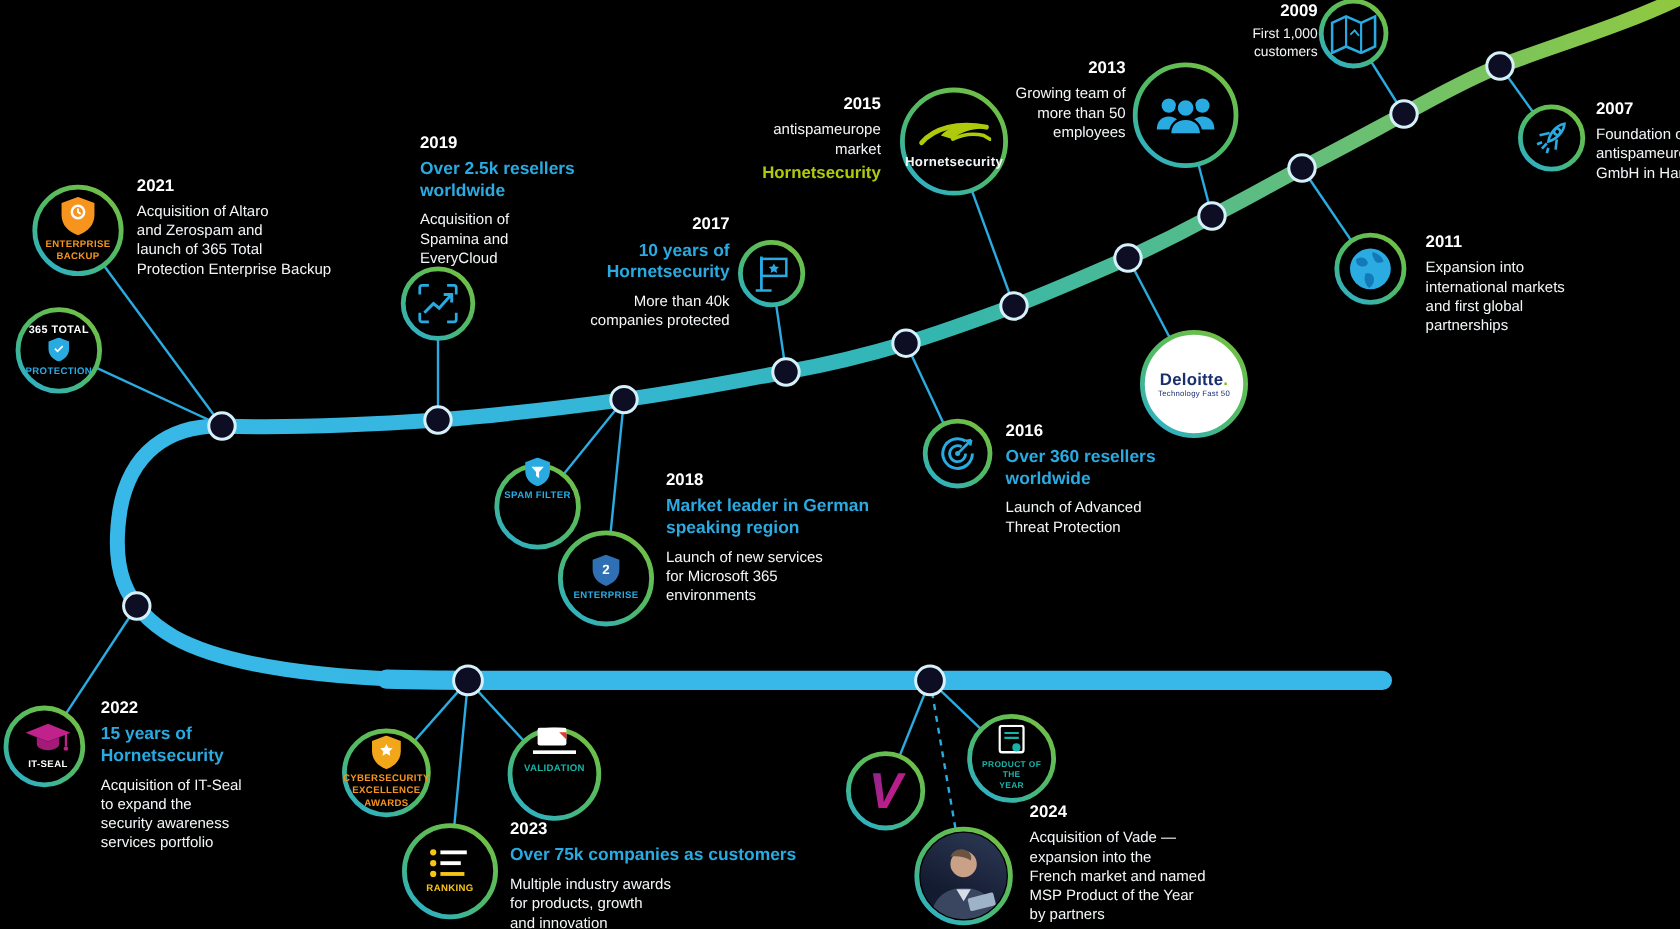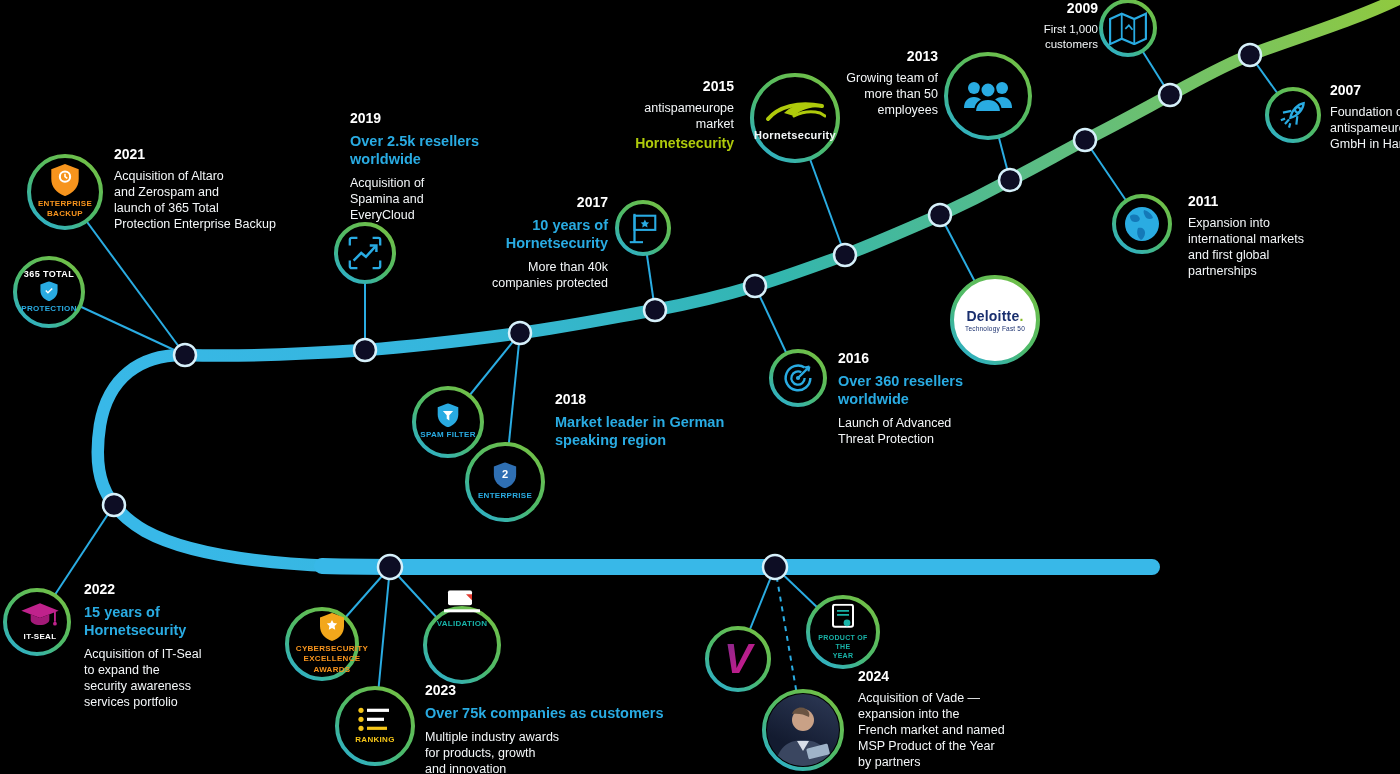--- a/index.html
+++ b/index.html
@@ -144,21 +144,21 @@
   </div>
 
   <div class="icon" style="left:365px;top:253px">
     <svg width="38" height="38" viewBox="0 0 40 40">
       <path d="M4 12V6a2 2 0 012-2h6 M28 4h6a2 2 0 012 2v6 M36 28v6a2 2 0 01-2 2h-6 M12 36H6a2 2 0 01-2-2v-6" fill="none" stroke="#29ABE2" stroke-width="2.4"></path>
       <path d="M8 28l8-8 5 4 10-11" fill="none" stroke="#29ABE2" stroke-width="2.6"></path>
       <path d="M25 12h7v7" fill="none" stroke="#29ABE2" stroke-width="2.6"></path>
     </svg>
   </div>
 
-  <div class="icon" style="left:448px;top:422px;width:82px">
+  <div class="icon" style="left:448px;top:400px;width:82px">
     <svg width="22" height="24" viewBox="0 0 24 28">
       <path d="M12 0l12 4.5V13c0 7.5-5 12.5-12 15C5 25.5 0 20.5 0 13V4.5z" fill="#29ABE2"></path>
       <path d="M6 9h12l-4.5 5v6l-3-2v-4z" fill="#fff"></path>
     </svg>
     <div class="badge-label" style="color:#29ABE2">SPAM FILTER</div>
   </div>
 
   <div class="icon" style="left:505px;top:482px;width:68px">
     <svg width="24" height="26" viewBox="0 0 24 28">
       <path d="M12 0l12 4.5V13c0 7.5-5 12.5-12 15C5 25.5 0 20.5 0 13V4.5z" fill="#2F6FB3"></path>
@@ -243,30 +243,30 @@
   <div class="icon" style="left:40px;top:622px;width:64px">
     <svg width="42" height="28" viewBox="0 0 44 30">
       <path d="M22 2L42 10 22 18 2 10z" fill="#C0228C"></path>
       <path d="M12 14v6c0 3 4.5 5.5 10 5.5S32 23 32 20v-6l-10 4z" fill="#A31A78"></path>
       <line x1="38" y1="11" x2="38" y2="22" stroke="#C0228C" stroke-width="2"></line>
       <circle cx="38" cy="24" r="2" fill="#C0228C"></circle>
     </svg>
     <div class="badge-label" style="color:#fff">IT-SEAL</div>
   </div>
 
-  <div class="icon" style="left:332px;top:644px;width:74px">
+  <div class="icon" style="left:322px;top:644px;width:74px">
     <svg width="26" height="28" viewBox="0 0 24 28">
       <path d="M12 0l12 4.5V13c0 7.5-5 12.5-12 15C5 25.5 0 20.5 0 13V4.5z" fill="#F2A71B"></path>
       <path d="M12 7l1.6 3.2 3.6.5-2.6 2.5.6 3.6L12 15l-3.2 1.8.6-3.6-2.6-2.5 3.6-.5z" fill="#fff"></path>
     </svg>
     <div class="badge-label" style="color:#F7941D">CYBERSECURITY
 EXCELLENCE AWARDS</div>
   </div>
 
-  <div class="icon" style="left:462px;top:610px;width:90px">
+  <div class="icon" style="left:462px;top:626px;width:90px">
     <svg width="36" height="26" viewBox="0 0 36 26">
       <rect x="4" y="0" width="24" height="15" rx="2" fill="#fff"></rect>
       <path d="M22 4l6 0 0 6z" fill="#E03A2F"></path>
       <rect x="0" y="19" width="36" height="3" fill="#fff"></rect>
     </svg>
     <div class="badge-label" style="color:#18B3A8">VALIDATION</div>
   </div>
 
   <div class="icon" style="left:375px;top:726px;width:72px">
     <svg width="36" height="26" viewBox="0 0 36 26">
@@ -327,23 +327,26 @@
 worldwide</div>
     <div class="body">Acquisition of
 Spamina and
 EveryCloud</div>
   </div>
 
   <div class="txt" style="left:555px;top:391px">
     <div class="year">2018</div>
     <div class="heading">Market leader in German
 speaking region</div>
-  </div>
-
-  <div class="txt right" style="right:792px;top:194px">
+    <div class="body">Launch of new services
+for Microsoft 365
+environments</div>
+  </div>
+
+  <div class="txt right" style="right:792px;top:178px">
     <div class="year">2017</div>
     <div class="heading">10 years of
 Hornetsecurity</div>
     <div class="body">More than 40k
 companies protected</div>
   </div>
 
   <div class="txt right" style="right:666px;top:78px">
     <div class="year">2015</div>
     <div class="body">antispameurope

